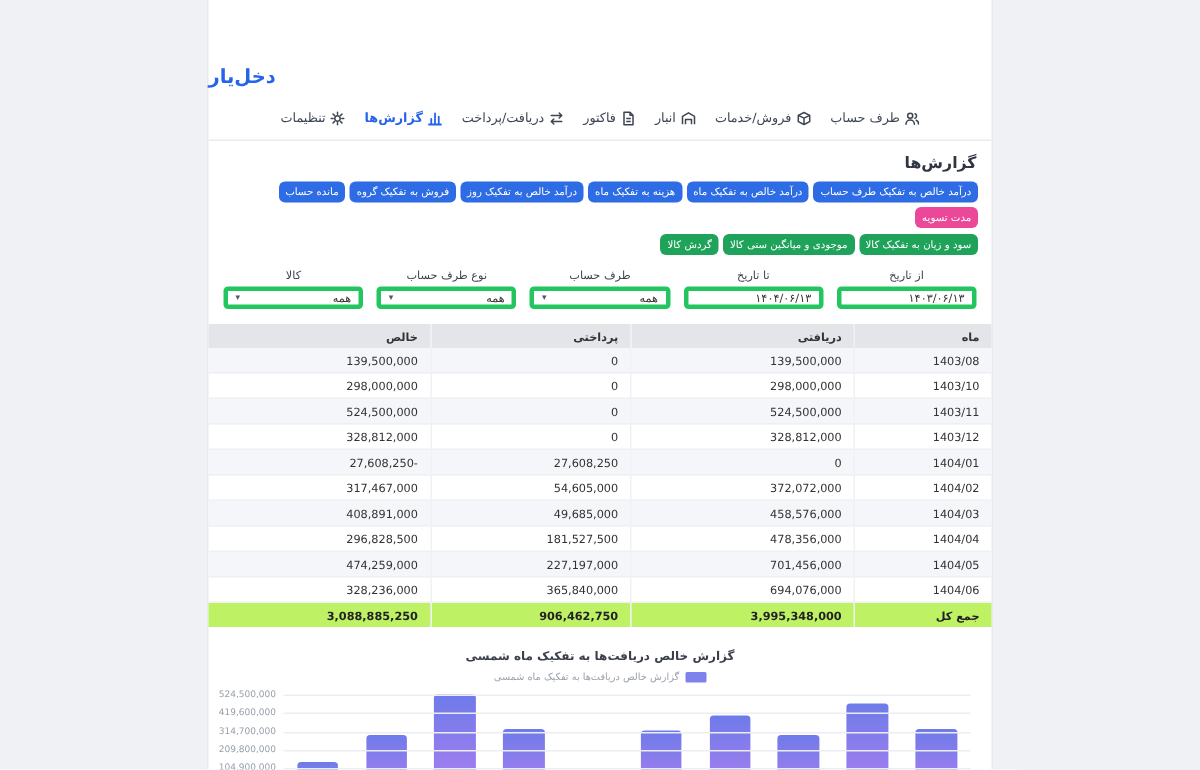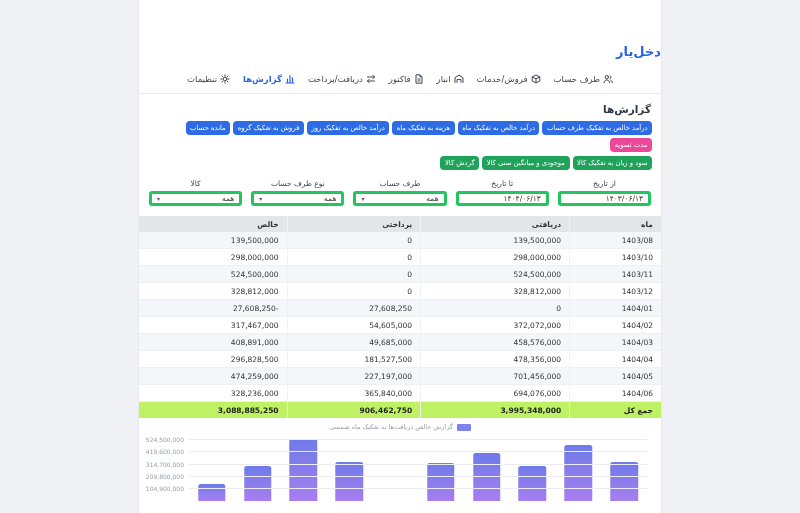--- a/index.html
+++ b/index.html
@@ -1,21 +1,21 @@
 <!DOCTYPE html>
 <html lang="fa"><head>
 <meta charset="utf-8">
 <style>
   * { box-sizing: border-box; margin: 0; padding: 0; }
   html,body { width: 800px; height: 513px; overflow: hidden; }
   body { background:#eff1f4; font-family:"DejaVu Sans", sans-serif; }
   .app { width:524px; height:513px; margin:0 auto; background:#fff;
          border-left:1px solid #e7e9ed; border-right:1px solid #e7e9ed;
          direction:rtl; padding-top:44px; }
-  .brand { text-align:right; color:#2563eb; font-weight:bold; font-size:13px;padding-left:28px; }
+  .brand { text-align:left; color:#2563eb; font-weight:bold; font-size:13px; }
   .nav { display:flex; justify-content:center; align-items:center; gap:13px;
          margin-top:15px; padding-bottom:9px; border-bottom:1px solid #e9ebef;
          font-size:8.5px; color:#3d4452; }
   .nav-item { display:flex; align-items:center; gap:3px; cursor:pointer; white-space:nowrap; }
   .nav-item svg { width:10px; height:10px; flex:none; }
   .nav-item.active { color:#2563eb; font-weight:bold; }
   .heading { font-size:10.5px; font-weight:bold; color:#2f3642; padding:9px 10px 6px; }
   .btns { padding:0 9px; display:flex; flex-wrap:wrap; gap:3px; }
   .btns + .btns { margin-top:4px; }
   .btn { border:none; border-radius:4px; color:#fff; font-size:6.8px;
@@ -238,20 +238,21 @@
     <tfoot>
         <tr>
           <th><span class="num">جمع کل</span></th>
           <td><span class="num">3,995,348,000</span></td>
           <td><span class="num">906,462,750</span></td>
           <td><span class="num">3,088,885,250</span></td>
         </tr>
       </tfoot>
   </table>
 
+  <div class="chart-title">گزارش خالص دریافت‌ها به تفکیک ماه شمسی</div>
   <div class="legend">
     <span class="swatch" style="background: rgb(127, 130, 237);"></span>
     <span>گزارش خالص دریافت‌ها به تفکیک ماه شمسی</span>
   </div>
 
   <div class="chart">
     <div class="ylabels">
         <div class="ylabel" style="top: 0px;">524,500,000</div>
         <div class="ylabel" style="top: 12.3333px;">419,600,000</div>
         <div class="ylabel" style="top: 24.6667px;">314,700,000</div>

